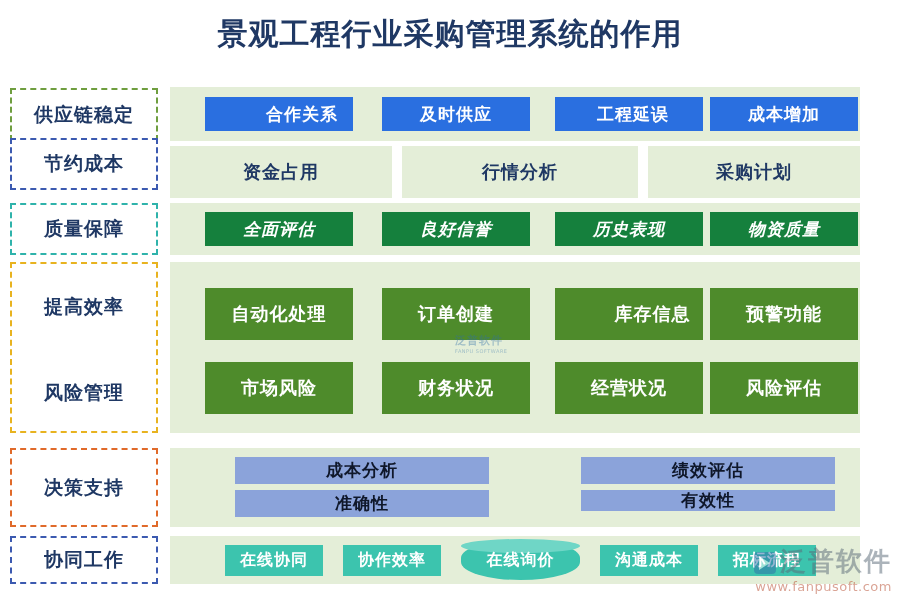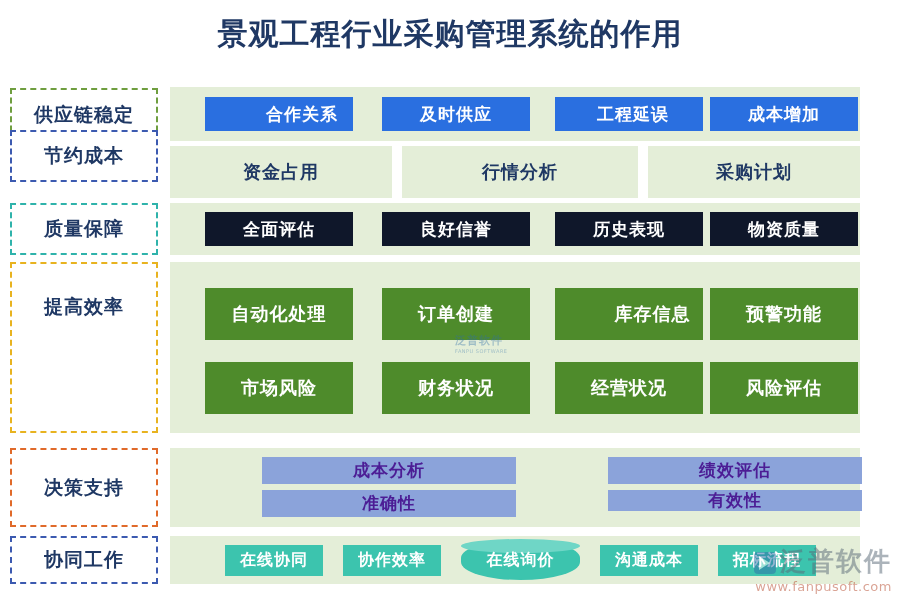--- a/index.html
+++ b/index.html
@@ -65,23 +65,23 @@
     justify-content: center;
     text-align: center;
     white-space: nowrap;
     font-family: "DejaVu Serif", "Liberation Serif", serif;
     font-weight: bold;
     letter-spacing: 1px;
   }
 
   .cell.blue   { background: #2a6fe0; color: #ffffff; }
   .cell.pale   { background: #e4eed8; color: #1f3864; font-weight: bold; }
-  .cell.teal   { background: #0f172a; color: #ffffff; }
+  .cell.teal   { background: #15803d; color: #ffffff; font-style: italic; }
   .cell.green  { background: #4e8b2b; color: #ffffff; }
-  .cell.peri   { background: #8ba3da; color: #4c1d95; margin-left: 27px; }
+  .cell.peri   { background: #8ba3da; color: #0f172a; }
   .cell.mint   { background: #3cc4ae; color: #ffffff; }
 
   
   .cyl {
     position: relative;
     background: #3cc4ae;
     border-radius: 50% / 18px;
   }
   .cyl::before {
     content: "";
@@ -127,28 +127,29 @@
 </style>
 </head>
 <body>
 
 <div class="title">景观工程行业采购管理系统的作用</div>
 
 <div class="sidebar">
     <div class="cat" style="top: 88px; height: 53px; border: 2px dashed rgb(111, 158, 63);">
       <span>供应链稳定</span>
     </div>
-    <div class="cat" style="top: 130px; height: 52px; border: 2px dashed rgb(60, 90, 176);">
+    <div class="cat" style="top: 138px; height: 52px; border: 2px dashed rgb(60, 90, 176);">
       <span>节约成本</span>
     </div>
     <div class="cat" style="top: 203px; height: 52px; border: 2px dashed rgb(47, 179, 171);">
       <span>质量保障</span>
     </div>
     <div class="cat" style="top: 262px; height: 171px; border: 2px dashed rgb(232, 179, 32); display: block; position: absolute;">
       <div style="position: absolute; left: 0px; width: 144px; display: flex; align-items: center; justify-content: center; top: 0px; height: 86px; font-size: 19px; font-weight: bold; color: rgb(31, 56, 100); font-family: &quot;DejaVu Serif&quot;, &quot;Liberation Serif&quot;, serif; letter-spacing: 1px;">提高效率</div>
+      <div style="position: absolute; left: 0px; width: 144px; display: flex; align-items: center; justify-content: center; top: 86px; height: 85px; font-size: 19px; font-weight: bold; color: rgb(31, 56, 100); font-family: &quot;DejaVu Serif&quot;, &quot;Liberation Serif&quot;, serif; letter-spacing: 1px;">风险管理</div>
     </div>
     <div class="cat" style="top: 448px; height: 79px; border: 2px dashed rgb(224, 106, 42);">
       <span>决策支持</span>
     </div>
     <div class="cat" style="top: 536px; height: 48px; border: 2px dashed rgb(60, 90, 176);">
       <span>协同工作</span>
     </div>
   </div>
 
 <div>

